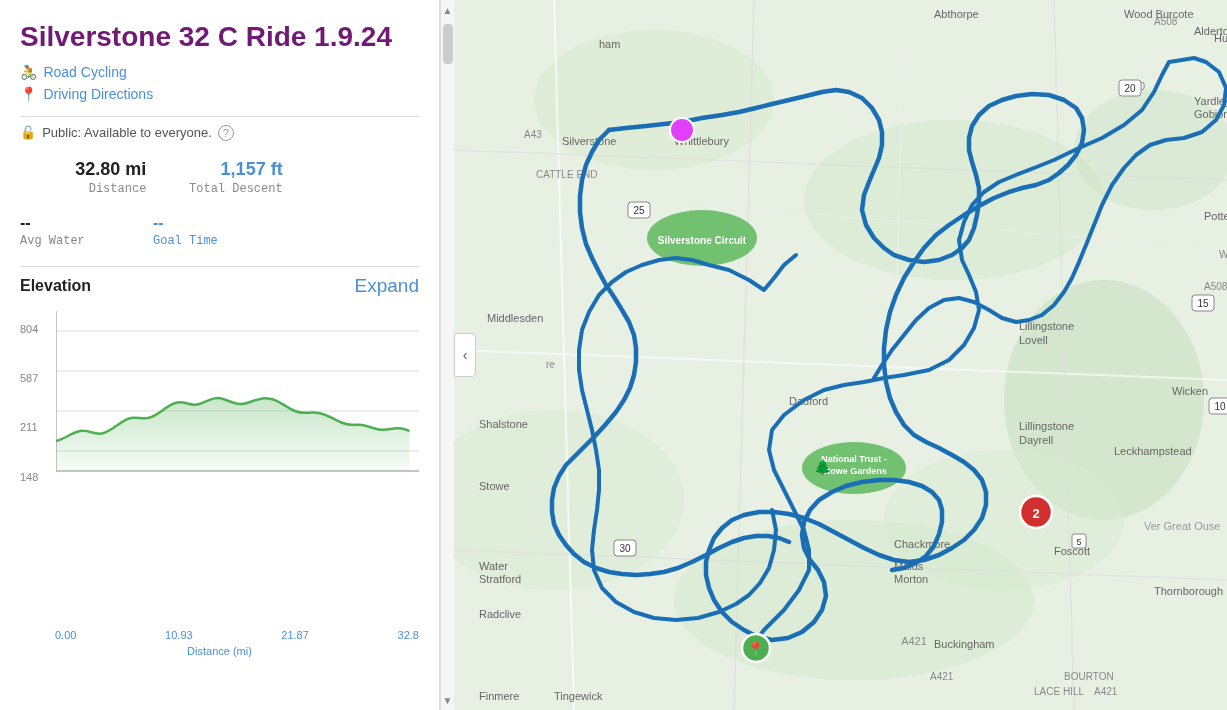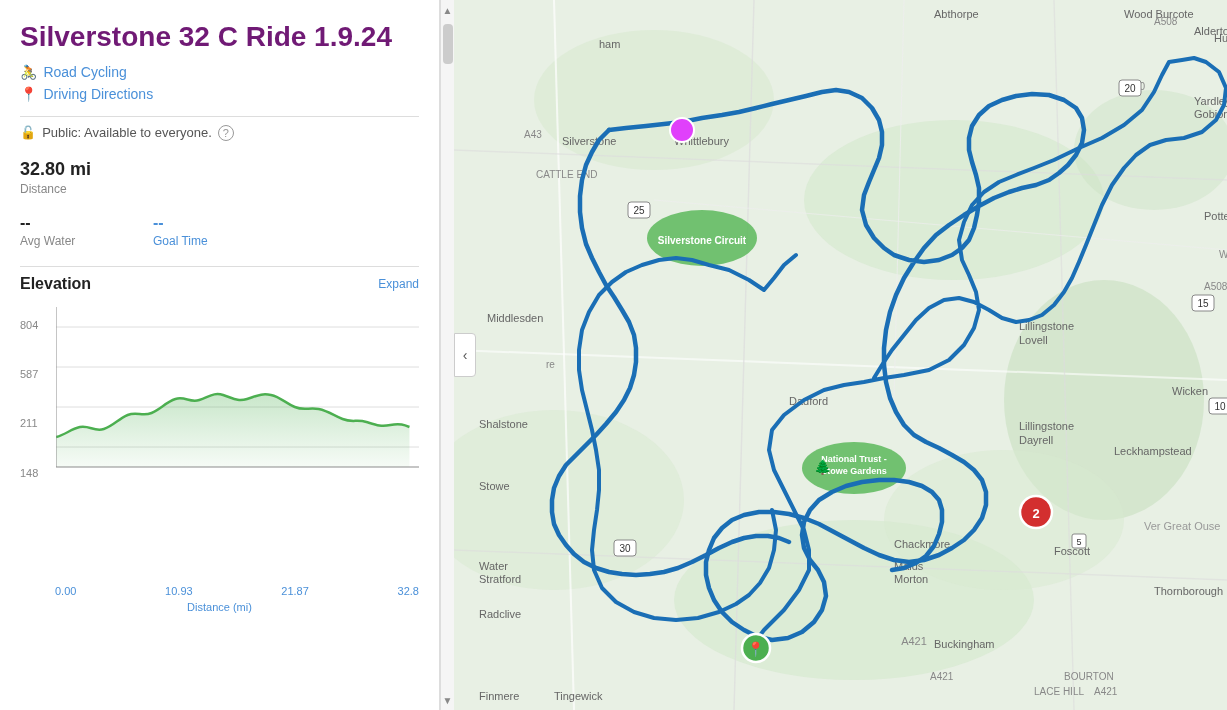--- a/index.html
+++ b/index.html
@@ -65,34 +65,36 @@
       font-size: 11px;
       color: #999;
       cursor: pointer;
     }
 
     .stats-grid {
       display: grid;
       grid-template-columns: 1fr 1fr 1fr;
       gap: 10px 10px;
       margin-bottom: 18px;
+      text-align: right;
     }
 
     .stat-item .value {
       font-size: 18px;
       font-weight: bold;
       color: #222;
     }
 
     .stat-item .value.blue { color: #4a90d9; }
 
     .stat-item .label {
       font-size: 12px;
       color: #888;
       margin-top: 2px;
+      font-family: Liberation Mono, monospace;
     }
 
     .stats-row2 {
       display: grid;
       grid-template-columns: 1fr 1fr 1fr;
       margin-bottom: 18px;
     }
 
     .stats-row2 .stat-item .value {
       font-size: 16px;
@@ -109,21 +111,21 @@
     }
 
     .elevation-header .title {
       font-size: 16px;
       font-weight: bold;
       color: #222;
     }
 
     .elevation-header .expand-btn {
       color: #4a90d9;
-      font-size: 12px;
+      font-size: 19px;
       cursor: pointer;
       background: none;
       border: none;
     }
 
     .elevation-chart {
       width: 100%;
       height: 200px;
       position: relative;
       margin-bottom: 6px;
@@ -258,20 +260,24 @@
     <span>🔓</span>
     <span>Public: Available to everyone.</span>
     <span class="help-icon">?</span>
   </div>
 
   <div class="stats-grid">
     <div class="stat-item">
       <div class="value">32.80 mi</div>
       <div class="label">Distance</div>
     </div>
+    <div class="stat-item">
+      <div class="value blue">1,157 ft</div>
+      <div class="label">Total Descent</div>
+    </div>
   </div>
 
   <div class="stats-row2">
     <div class="stat-item">
       <div class="value">--</div>
       <div class="label">Avg Water</div>
     </div>
     <div class="stat-item">
       <div class="value blue">--</div>
       <div class="label blue" style="color:#4a90d9">Goal Time</div>
@@ -306,21 +312,21 @@
         </linearGradient>
       </defs>
       <path d="M0,130 C10,128 15,122 25,120 C35,118 40,125 50,122 C60,119 65,112 75,108 C85,104 90,110 100,106 C110,102 115,95 125,92 C135,89 140,96 150,93 C160,90 165,85 175,88 C185,91 190,95 200,92 C210,89 215,86 225,88 C235,90 240,96 250,100 C260,104 265,100 275,102 C285,104 290,108 300,112 C310,116 315,112 325,115 C335,118 340,120 350,118 C360,116 365,118 370,120 L370,160 L0,160 Z" fill="url(#elevGrad)"></path>
       <path d="M0,130 C10,128 15,122 25,120 C35,118 40,125 50,122 C60,119 65,112 75,108 C85,104 90,110 100,106 C110,102 115,95 125,92 C135,89 140,96 150,93 C160,90 165,85 175,88 C185,91 190,95 200,92 C210,89 215,86 225,88 C235,90 240,96 250,100 C260,104 265,100 275,102 C285,104 290,108 300,112 C310,116 315,112 325,115 C335,118 340,120 350,118 C360,116 365,118 370,120" fill="none" stroke="#4caf50" stroke-width="2.5"></path>
 
       <line x1="0" y1="160" x2="380" y2="160" stroke="#888" stroke-width="1"></line>
       <line x1="0" y1="0" x2="0" y2="160" stroke="#888" stroke-width="1"></line>
     </svg>
   </div>
 
-  <div class="x-labels" style="margin-top:78px;">
+  <div class="x-labels" style="margin-top:118px;">
     <span>0.00</span>
     <span style="color:#4a90d9">10.93</span>
     <span style="color:#4a90d9">21.87</span>
     <span>32.8</span>
   </div>
   <div class="x-axis-label" style="margin-top:4px;">Distance (mi)</div>
 
 </div>
 
 <div id="scroll-track">

